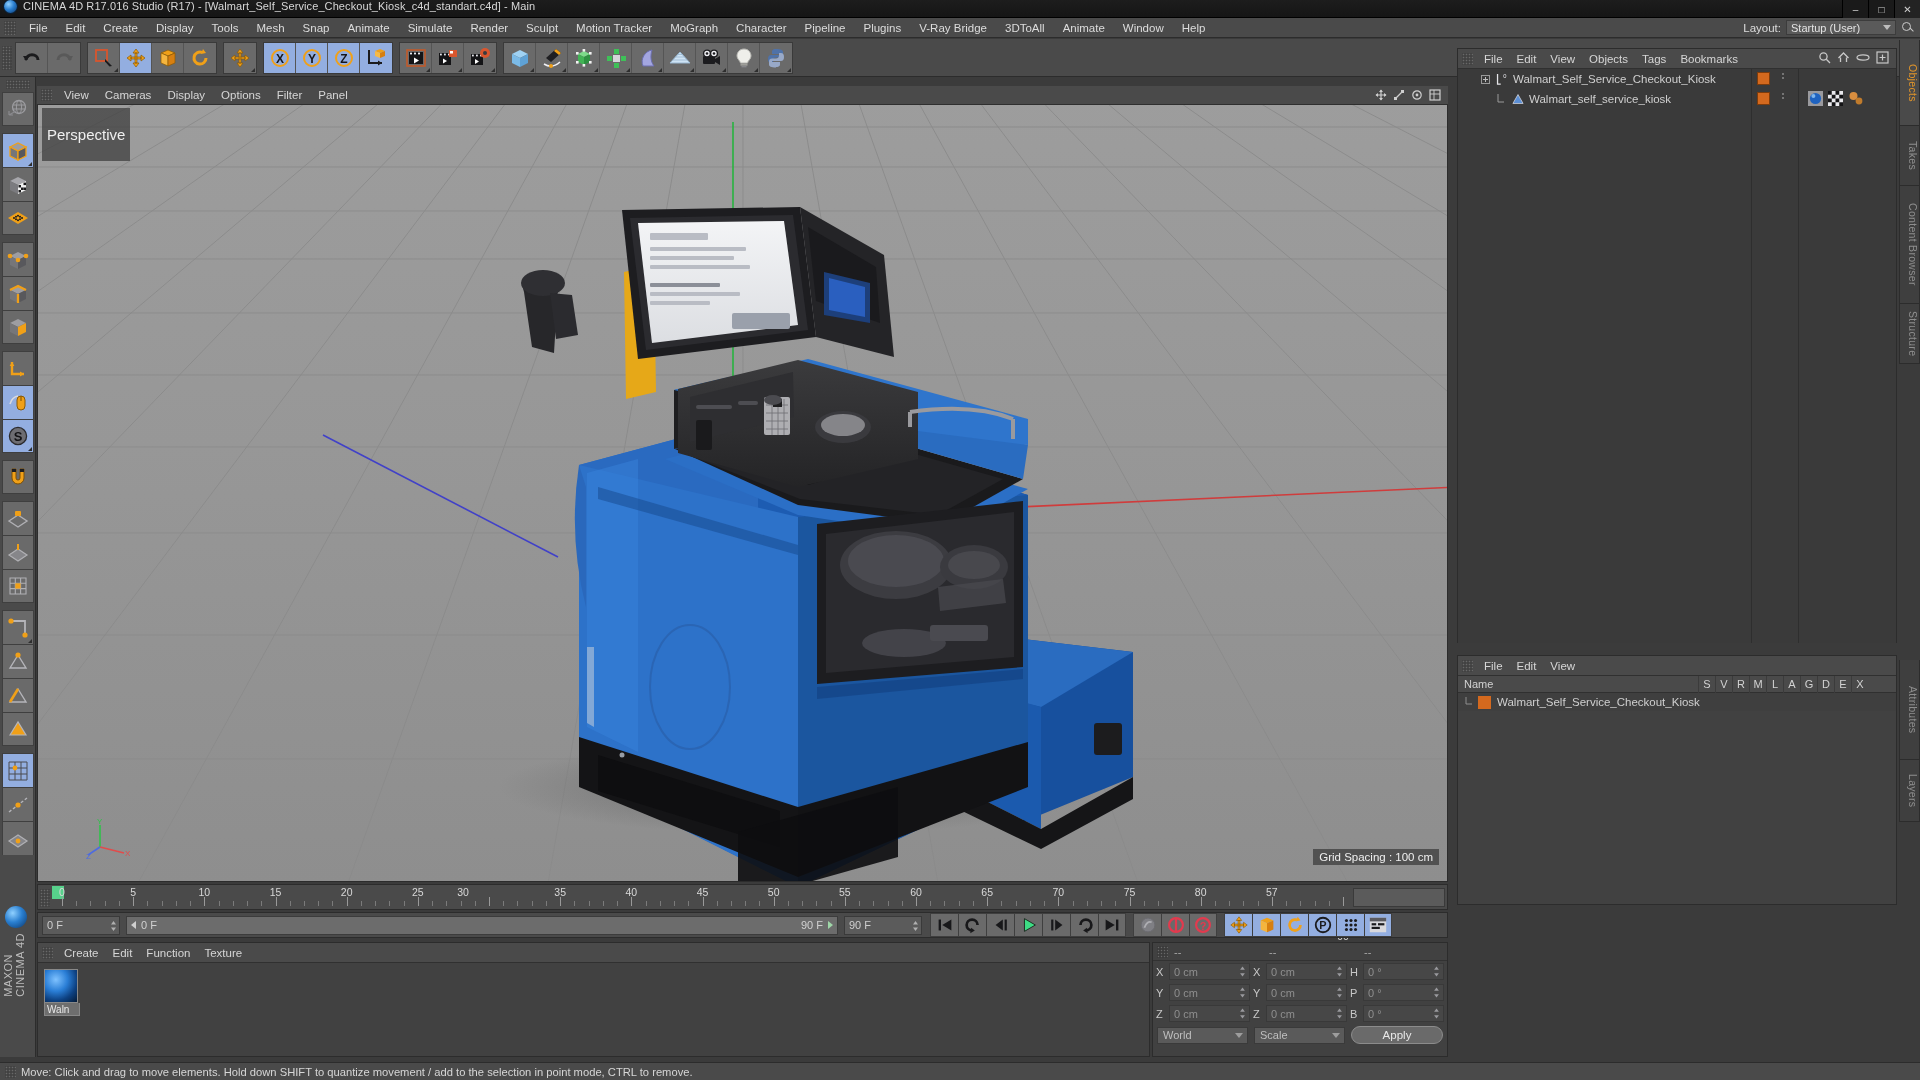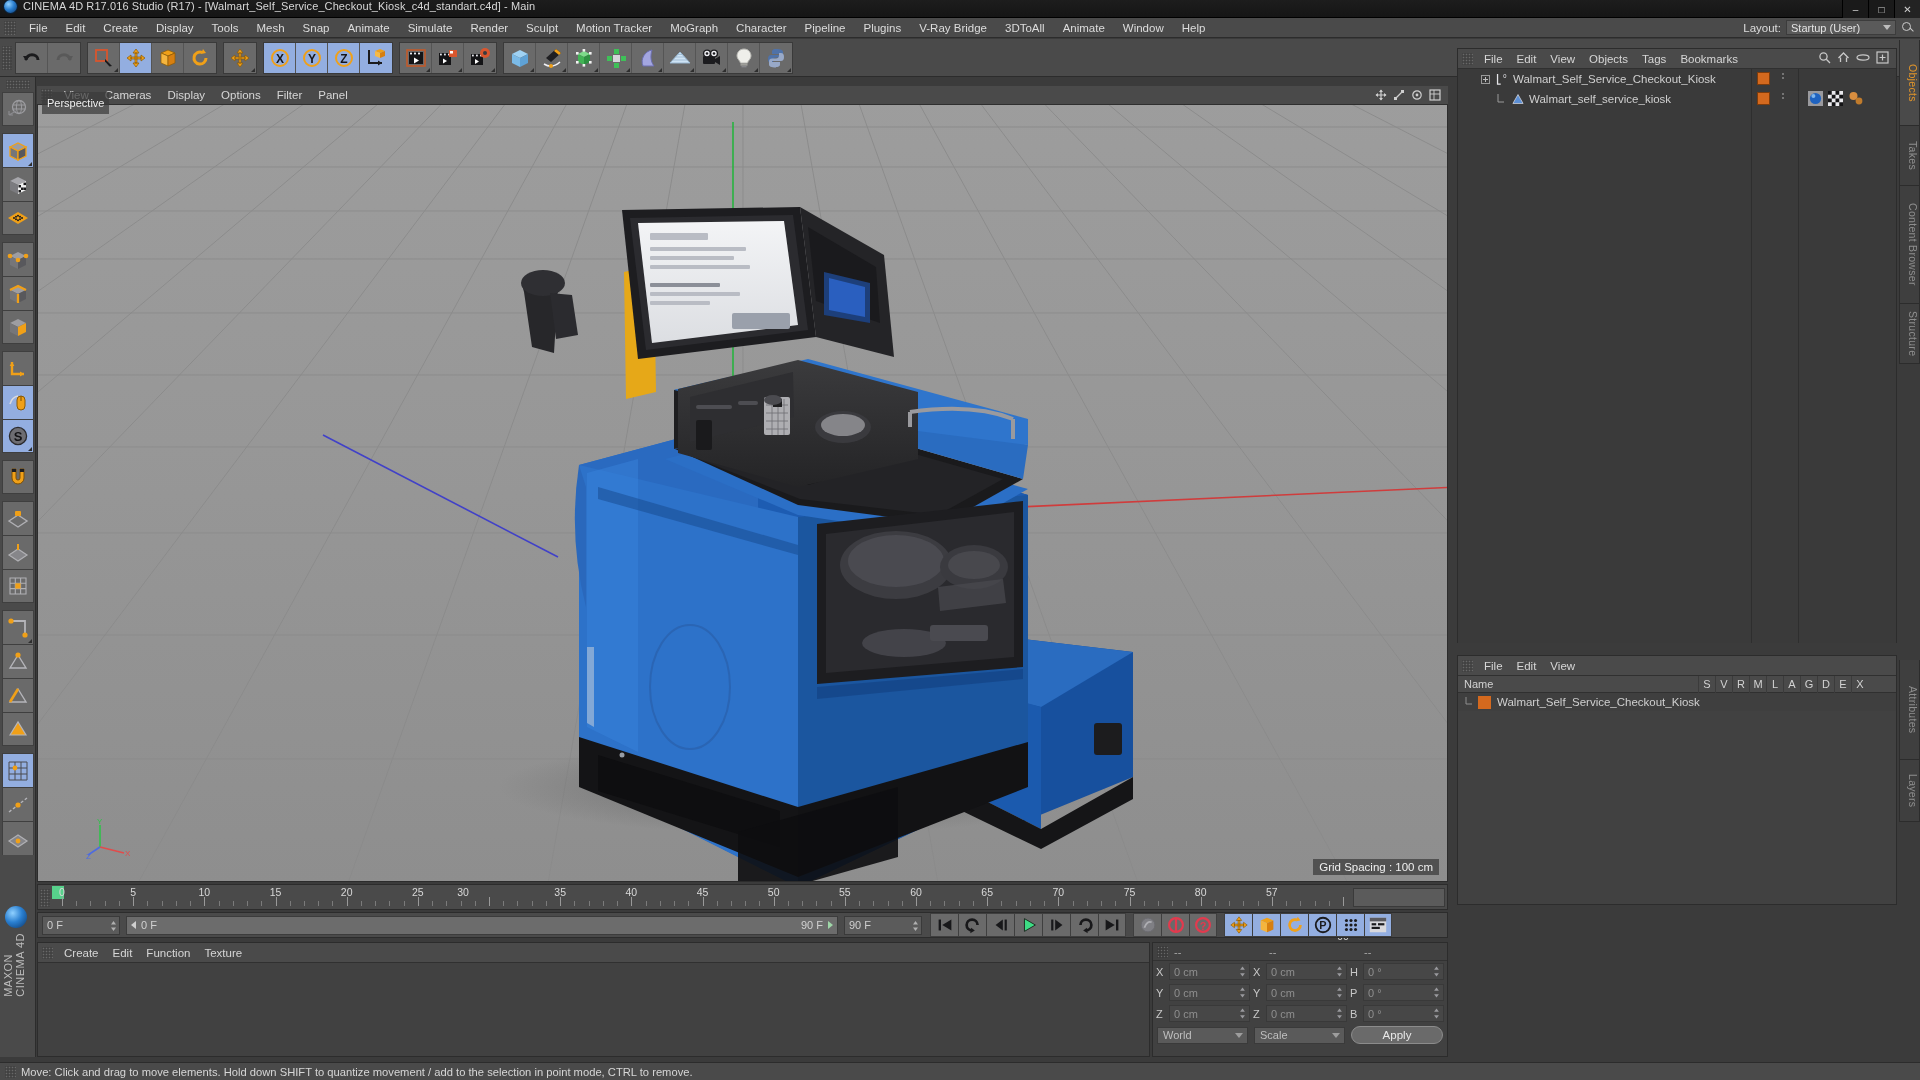--- a/index.html
+++ b/index.html
@@ -62,23 +62,23 @@
 
   
   .viewport{ position:absolute; left:37px; top:86px; width:1411px; height:796px;
      background:#9a9a9a; overflow:hidden; border:1px solid #2c2c2c;}
   .vp-header{ position:absolute; left:37px; top:86px; width:1411px; height:19px;
      background:#4a4a4a; display:flex; align-items:center; z-index:6; border-bottom:1px solid #2f2f2f;}
   .vp-header .grip{ width:11px;height:12px;margin:0 4px;}
   .vp-menu{ color:#d6d6d6; font-size:11.5px; padding:1px 8px; }
   .vp-nav{ margin-left:auto; display:flex; gap:4px; padding-right:6px; align-items:center;}
   .vp-nav span{ width:14px;height:13px; display:flex;align-items:center;justify-content:center;}
-  .perspective-lbl{ position:absolute; left:42px; top:92px; z-index:7; color:#efefef;
-     font-size:11px; background:rgba(60,60,60,.72); padding:5px 5px;}
-  .gridspacing{ position:absolute; right:8px; bottom:6px; z-index:7; color:#efefef;
+  .perspective-lbl{ position:absolute; left:42px; top:108px; z-index:7; color:#efefef;
+     font-size:15px; background:rgba(60,60,60,.72); padding:18px 5px;}
+  .gridspacing{ position:absolute; right:8px; bottom:16px; z-index:7; color:#efefef;
      font-size:11.5px; background:rgba(60,60,60,.75); padding:2px 6px;}
   .axis-gizmo{ position:absolute; left:48px; bottom:22px; z-index:7; width:48px;height:42px;}
 
   
   .floor{ position:absolute; left:0; top:0; width:1411px; height:796px; }
 
   
   .objmgr{ position:absolute; left:1457px; top:48px; width:440px; height:595px;
      background:#414141; border:1px solid #2c2c2c; }
   .pm-head{ height:20px; background:#4a4a4a; display:flex; align-items:center;
@@ -1284,20 +1284,26 @@
 <div class="matmgr">
   <div class="pm-head">
     <div class="grip grip-dots"></div>
     <div id="mm-menus" style="display:flex;">
         <div class="pm-menu">Create</div>
         <div class="pm-menu">Edit</div>
         <div class="pm-menu">Function</div>
         <div class="pm-menu">Texture</div>
       </div>
   </div>
+  <div id="mm-list" style="display:flex;gap:8px;padding:6px;">
+      <div>
+        <div class="mat-swatch"></div>
+        <div class="mat-name">Waln</div>
+      </div>
+    </div>
 </div>
 
 <div class="coordmgr">
   <div class="cm-head">
     <div class="grip grip-dots"></div>
     <div id="cm-heads" style="display:flex;flex:1;">
         <div style="flex: 1 1 0%; padding-left: 2px;">--</div>
         <div style="flex: 1 1 0%; padding-left: 12px;">--</div>
         <div style="flex: 1 1 0%; padding-left: 12px;">--</div>
       </div>

